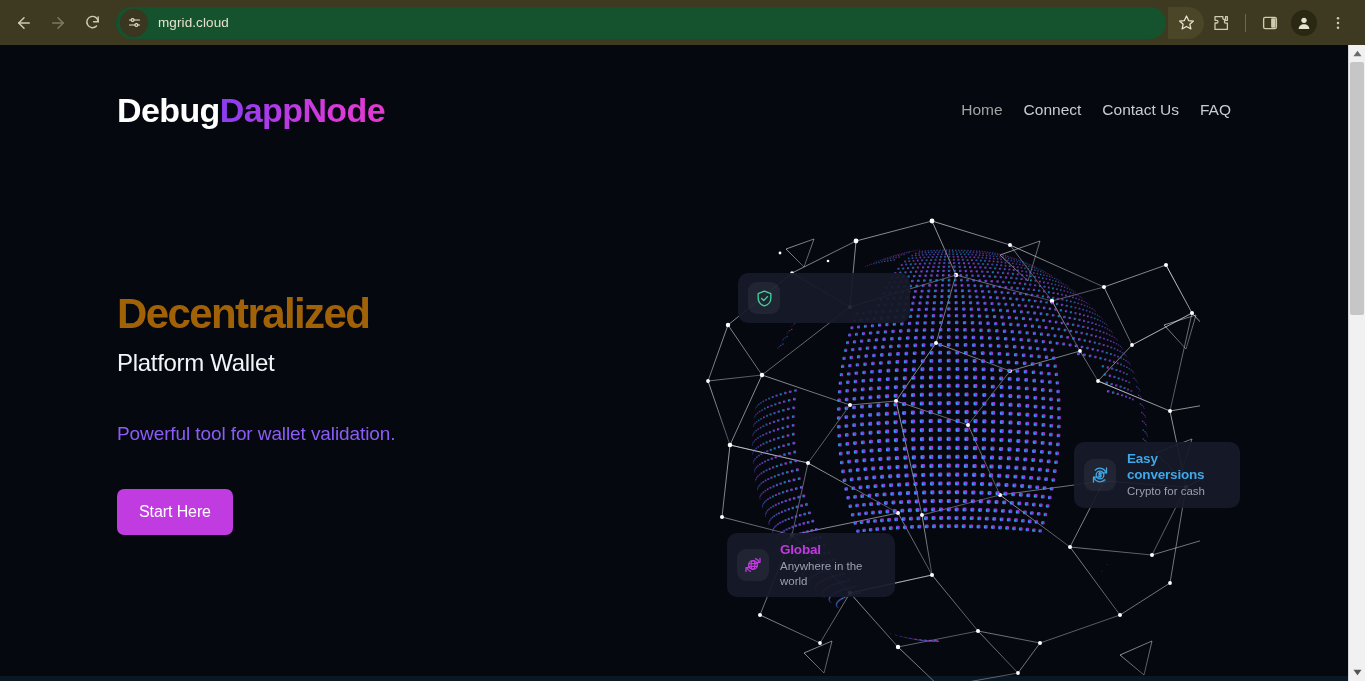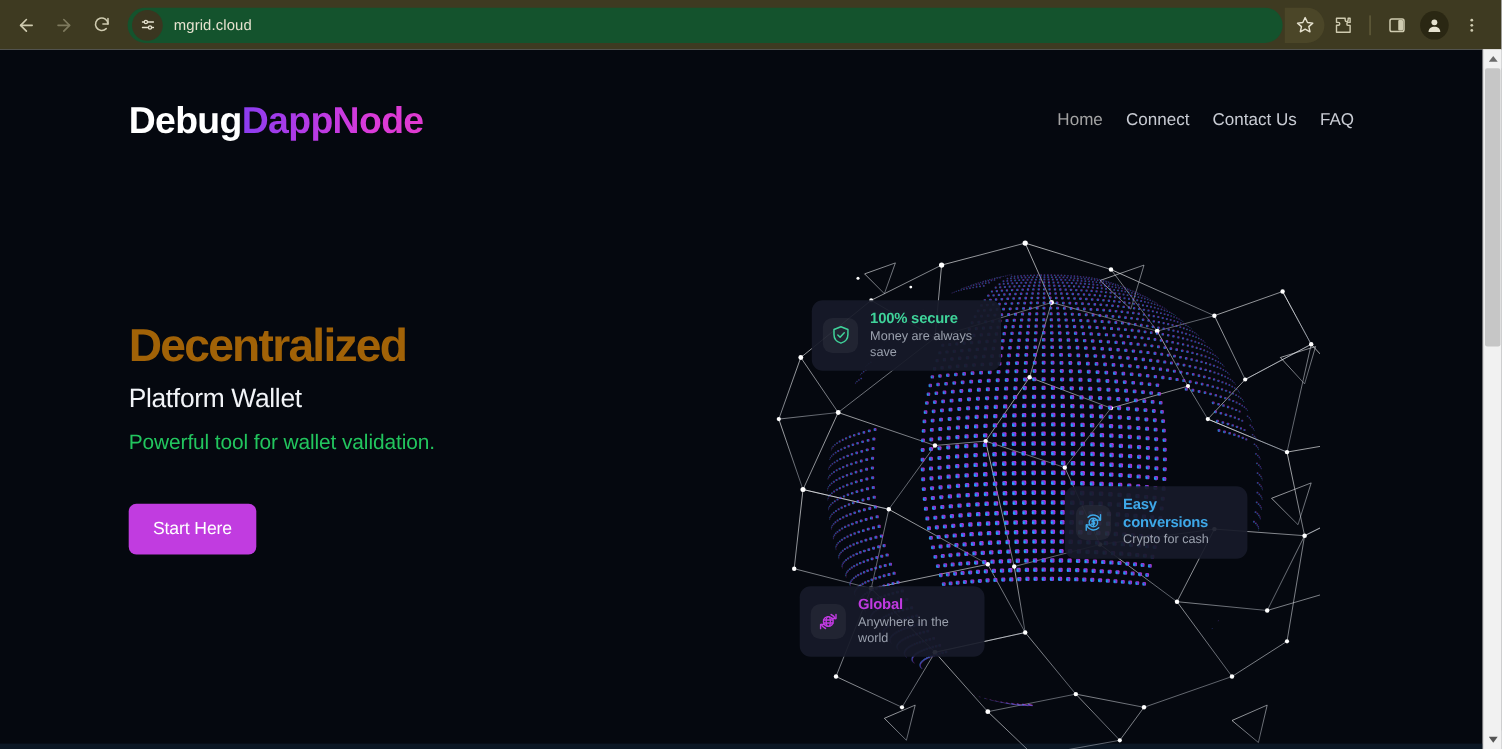--- a/index.html
+++ b/index.html
@@ -128,21 +128,21 @@
   }
   .hero-title {
     font-size:42px; font-weight:bold; color:#a16207;
     line-height:1.02; letter-spacing:-1.6px;
   }
   .hero-sub {
     font-size:24px; color:#f2f4f8; font-weight:normal;
     letter-spacing:-0.3px; margin-top:14px; line-height:1.1;
   }
   .hero-desc {
-    font-size:19px; color:#22c55e; margin-top:16px; letter-spacing:-0.1px;
+    font-size:19px; color:#8b5cf6; margin-top:47px; letter-spacing:-0.1px;
   }
   .cta {
     display:inline-block; margin-top:44px;
     background:#c13ce0; color:#ffffff;
     font-size:16px; padding:14px 22px;
     border:none; border-radius:7px; cursor:pointer;
     font-family:"Liberation Sans", sans-serif;
     letter-spacing:-0.1px;
   }
 
@@ -166,21 +166,21 @@
     width:32px; height:32px; border-radius:9px;
     background:rgba(255,255,255,0.055);
     display:flex; align-items:center; justify-content:center;
     flex:0 0 auto;
   }
   .fcard .ftxt { display:flex; flex-direction:column; gap:1px; }
   .fcard .ftitle { font-size:13.5px; font-weight:bold; letter-spacing:-0.2px; line-height:1.2; }
   .fcard .fsub { font-size:11.5px; color:#9aa0ad; line-height:1.25; }
 
   #card-secure   { left:738px; top:228px; width:172px; }
-  #card-convert  { left:968px; top:397px; width:166px; }
+  #card-convert  { left:1074px; top:397px; width:166px; }
   #card-global   { left:727px; top:488px; width:168px; }
 </style>
 </head>
 <body>
 
 <div class="browser">
 
   <div class="toolbar">
     <div class="nav-btn">
       <svg width="18" height="18" viewBox="0 0 24 24" fill="none" stroke="#cfcbb0" stroke-width="2" stroke-linecap="round" stroke-linejoin="round">
@@ -2484,24 +2484,20 @@
         </svg>
       </div>
 
       <div class="fcard" id="card-secure">
         <span class="ficon">
           <svg width="19" height="19" viewBox="0 0 24 24" fill="none" stroke="#3fd39a" stroke-width="1.7" stroke-linecap="round" stroke-linejoin="round">
             <path d="M12 2.6 20 5.8v5.6c0 5-3.4 8.6-8 10-4.6-1.4-8-5-8-10V5.8z"></path>
             <polyline points="8.4 12 11 14.6 15.8 9.6"></polyline>
           </svg>
         </span>
-        <span class="ftxt">
-          <span class="ftitle" style="color:#3fd39a">100% secure</span>
-          <span class="fsub">Money are always save</span>
-        </span>
       </div>
 
       <div class="fcard" id="card-convert">
         <span class="ficon">
           <svg width="20" height="20" viewBox="0 0 24 24" fill="none" stroke="#3ea8e8" stroke-width="1.55" stroke-linecap="round" stroke-linejoin="round">
             <path d="M19.4 9.4A8 8 0 0 0 6.2 6.2"></path>
               <polyline points="19.8 3.6 19.8 9.4 14 9.4"></polyline>
             <path d="M4.6 14.6a8 8 0 0 0 13.2 3.2"></path>
               <polyline points="4.2 20.4 4.2 14.6 10 14.6"></polyline>
             <circle cx="12" cy="12" r="4.6"></circle>

